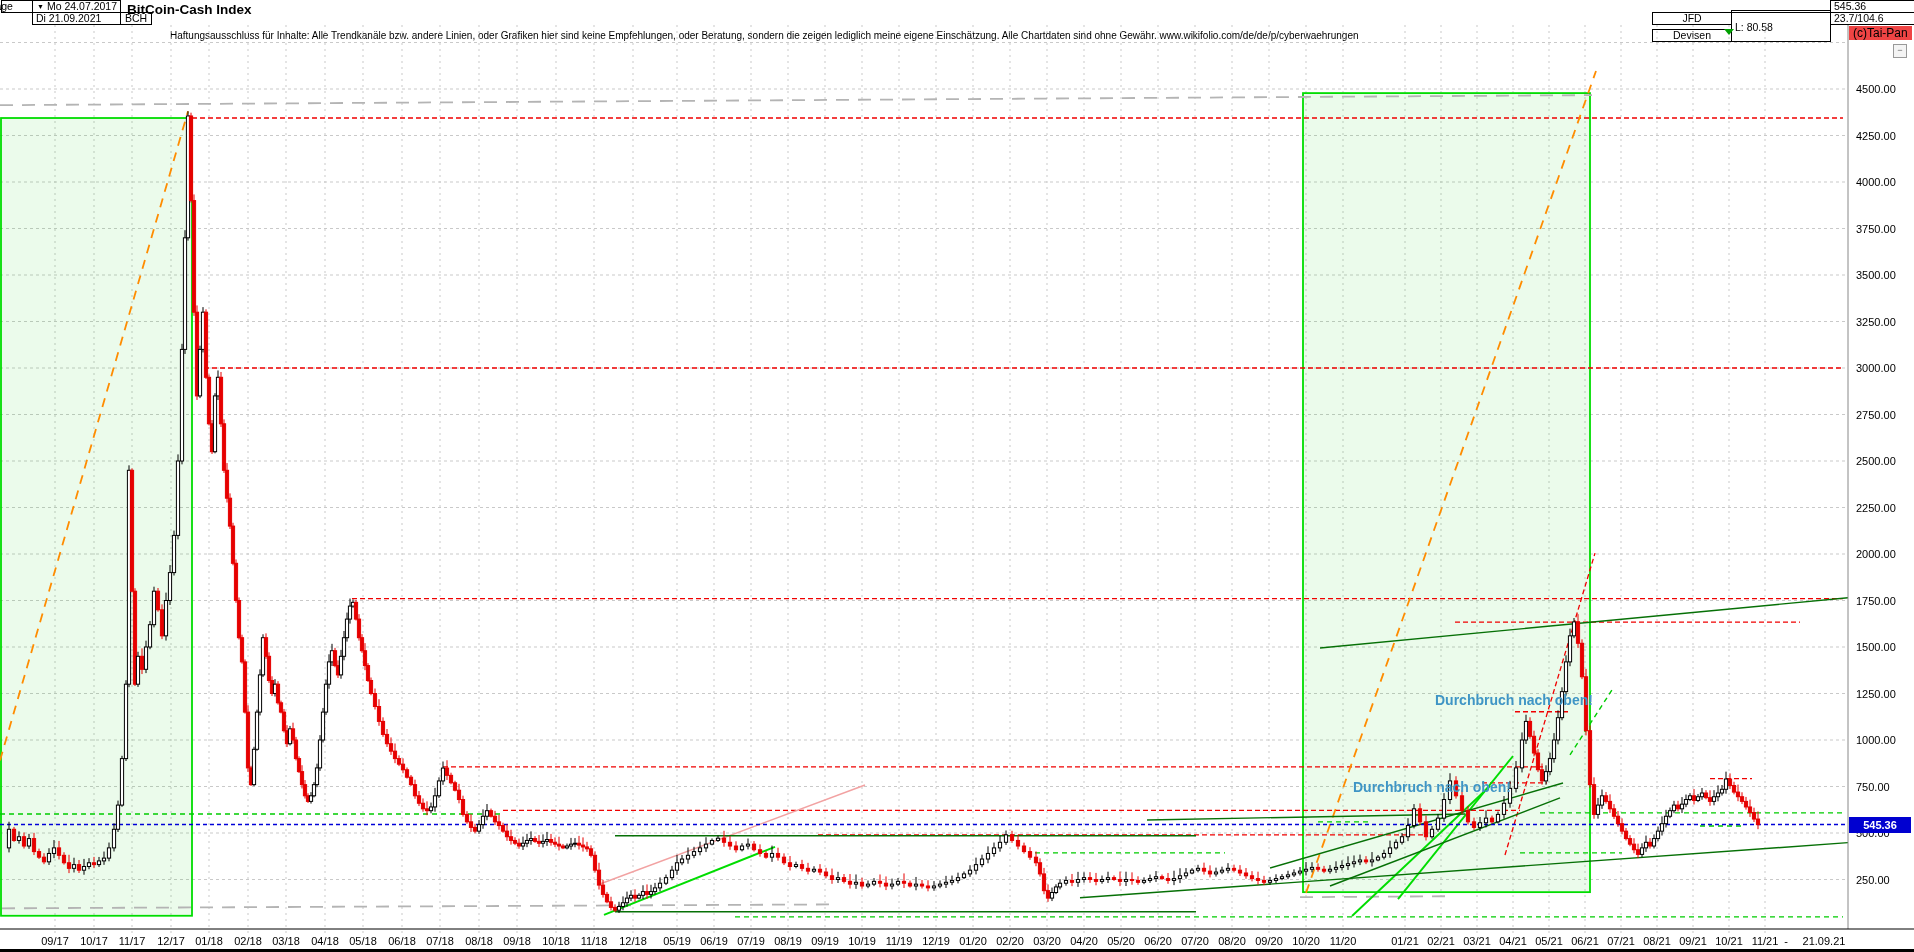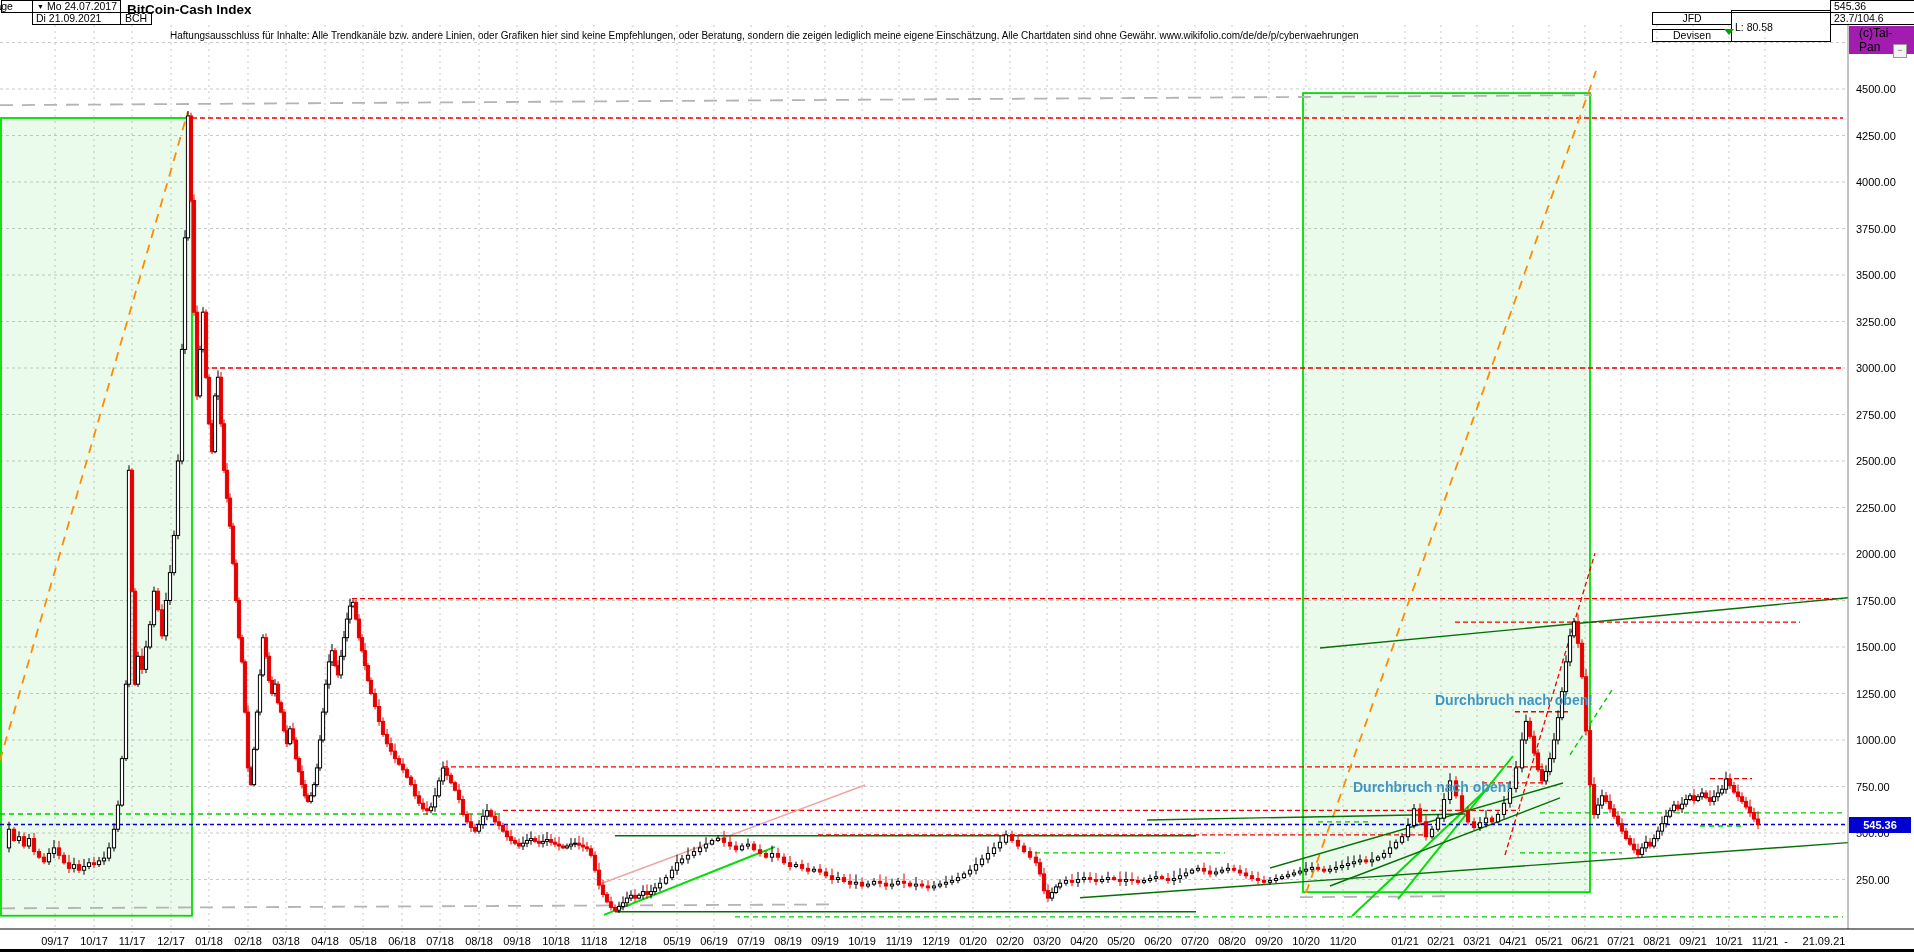--- a/index.html
+++ b/index.html
@@ -3,21 +3,21 @@
 <meta charset="utf-8">
 <style>
   html,body{margin:0;padding:0;background:#fff;font-family:"Liberation Sans",sans-serif;}
   #stage{position:relative;width:1914px;height:952px;background:#fff;overflow:hidden;}
   .cell{position:absolute;border:1px solid #000;background:#fff;font-size:10.5px;line-height:11px;
         display:flex;align-items:center;padding:0 3px;box-sizing:border-box;white-space:nowrap;color:#000;gap:22px;}
   .cell.center{justify-content:center;}
   .arrow{font-size:7px;margin-left:2px;}
   #title{position:absolute;left:127px;top:2px;font-size:13.5px;font-weight:bold;color:#000;white-space:nowrap;}
   #disclaimer{position:absolute;left:170px;top:30px;font-size:10px;color:#000;white-space:nowrap;text-align:right;}
-  #copyright{position:absolute;left:1849px;top:26px;font-size:12px;color:#000;background:#a21caf;padding:0 10px;z-index:5;}
+  #copyright{position:absolute;left:1849px;top:26px;font-size:12px;color:#000;background:#ef4444;padding:0 4px;z-index:5;}
   .annotation{position:absolute;font-size:14px;font-weight:bold;color:#3f95c5;white-space:nowrap;z-index:4;}
   #price-tag{position:absolute;left:1849px;width:62px;height:16px;color:#fff;font-size:11px;font-weight:bold;
              display:flex;align-items:center;justify-content:center;z-index:6;}
   #collapse-box{position:absolute;left:1893px;top:44px;width:12px;height:12px;border:1px solid #999;background:#f4f4f4;
                 font-size:9px;line-height:10px;text-align:center;color:#666;z-index:6;}
   #green-tri{position:absolute;left:1724px;top:29px;width:0;height:0;border-left:5px solid transparent;
              border-right:5px solid transparent;border-top:6px solid #00a000;z-index:5;}
   svg text{font-family:"Liberation Sans",sans-serif;}
 </style>
 </head>

